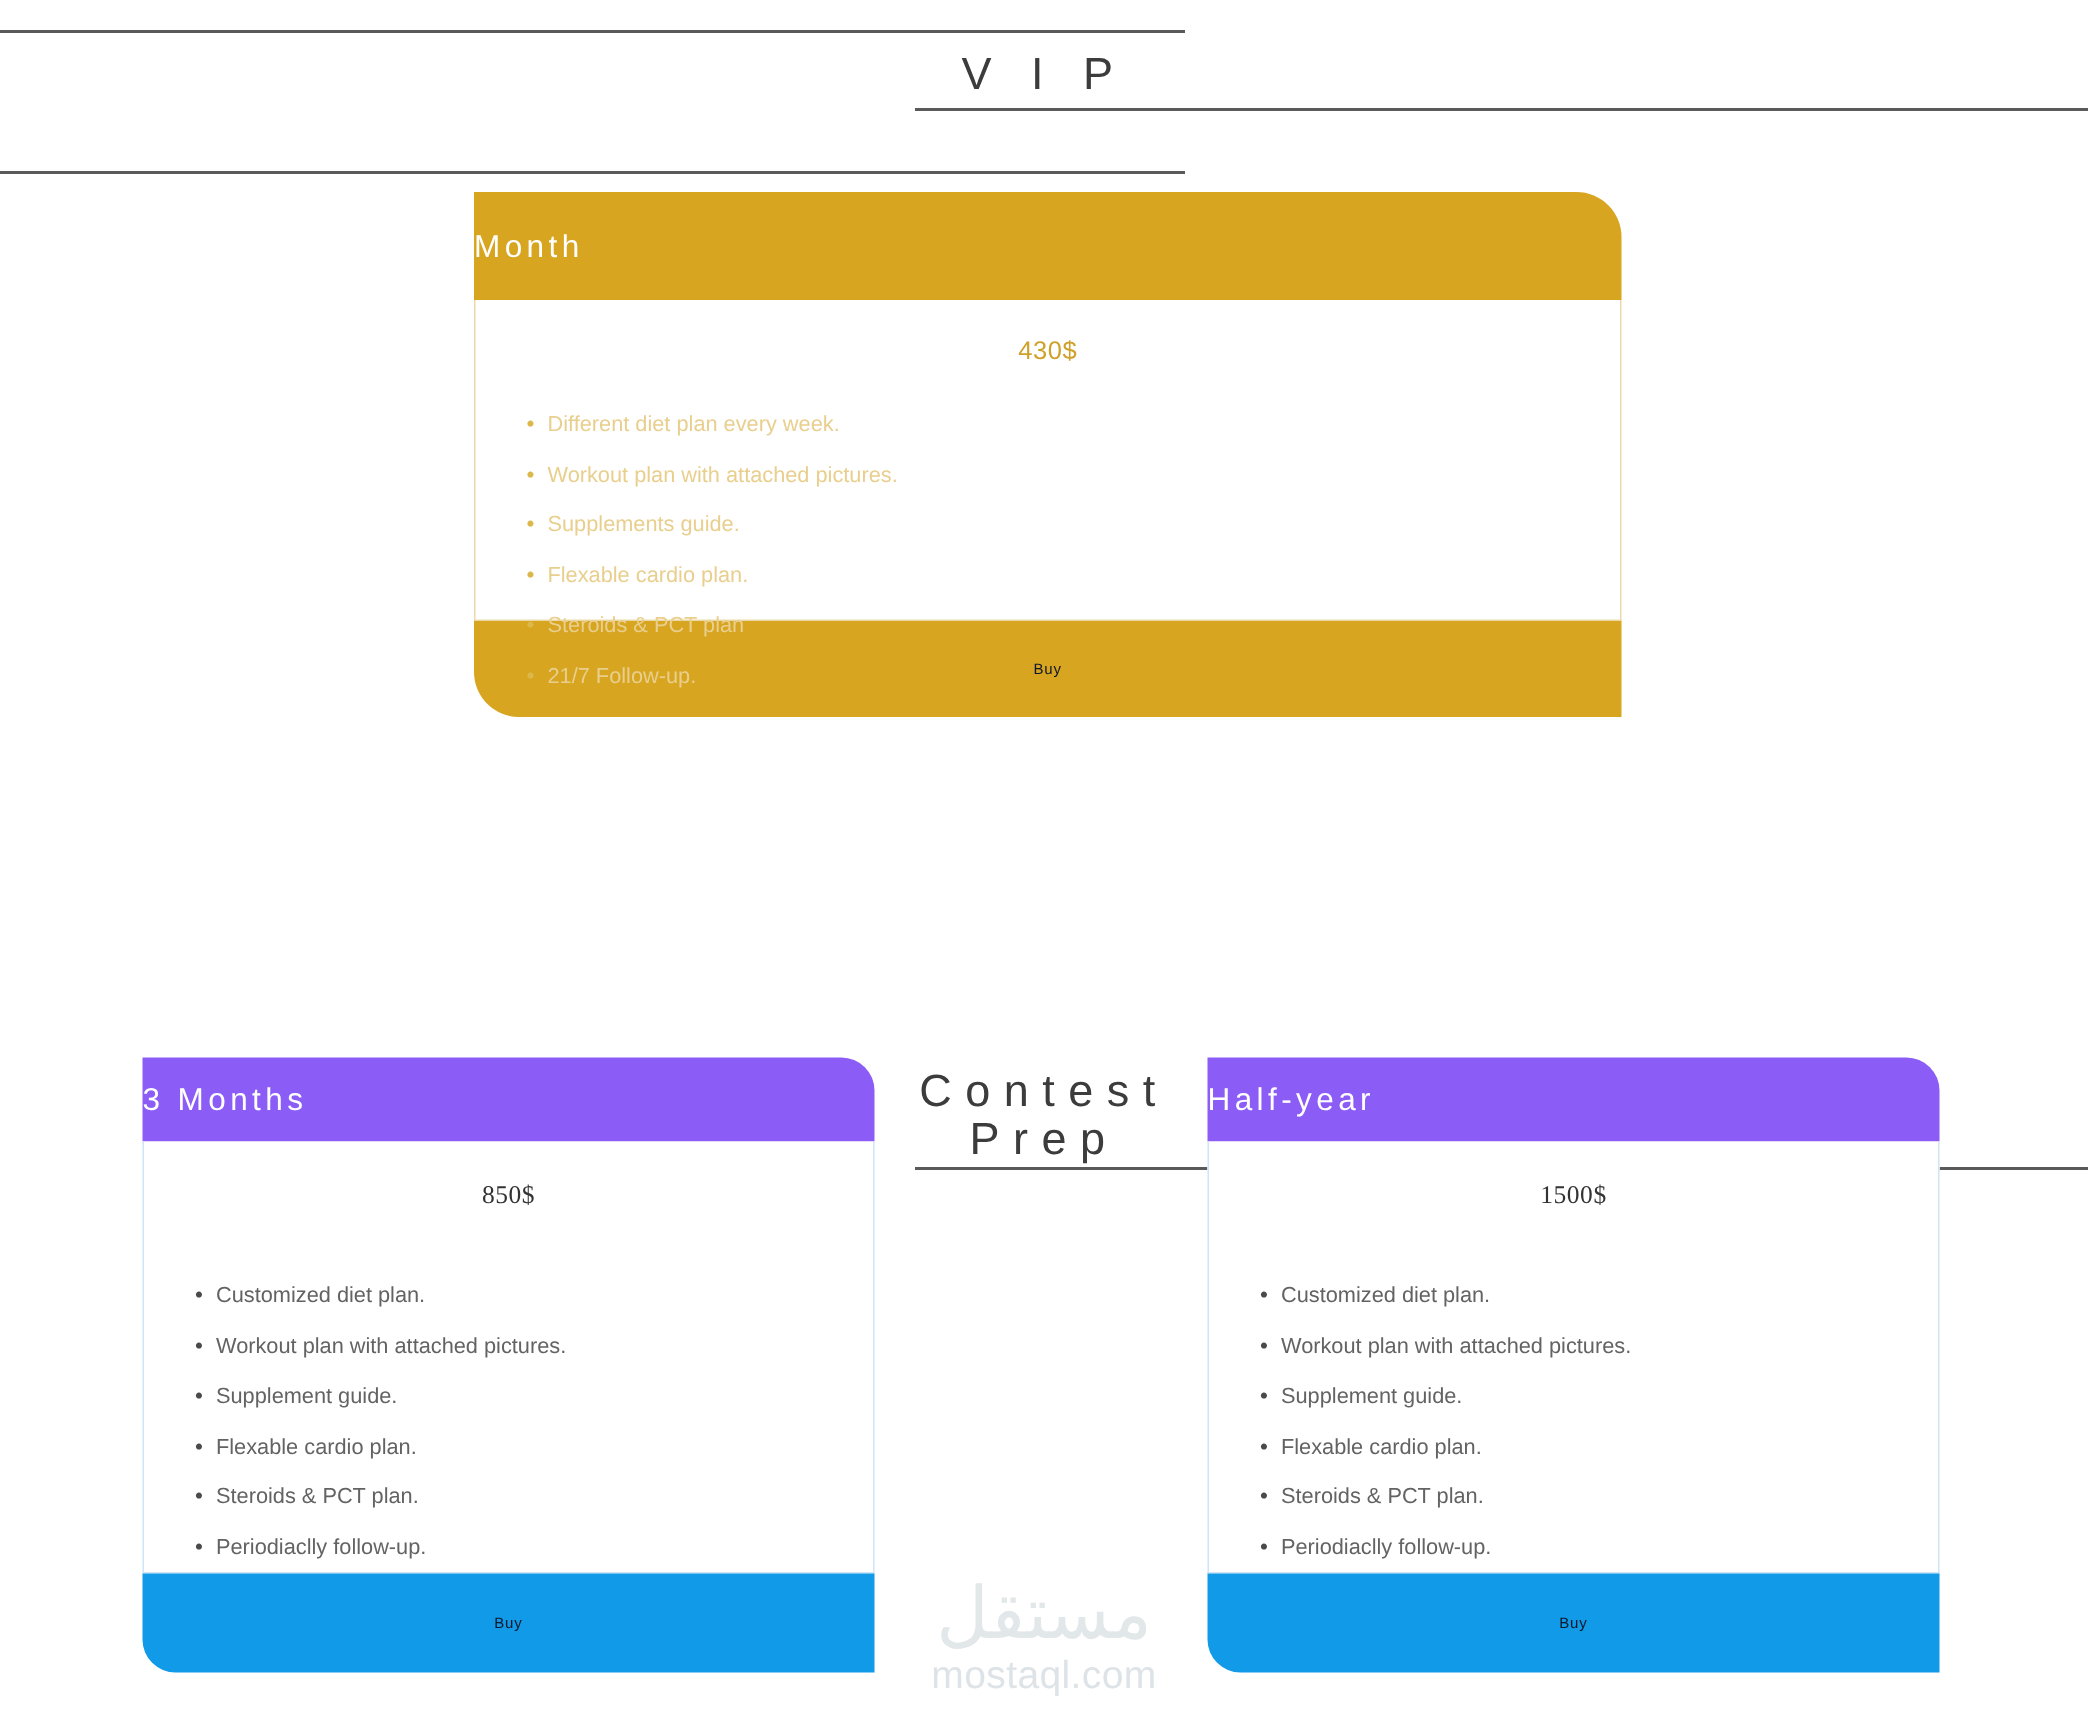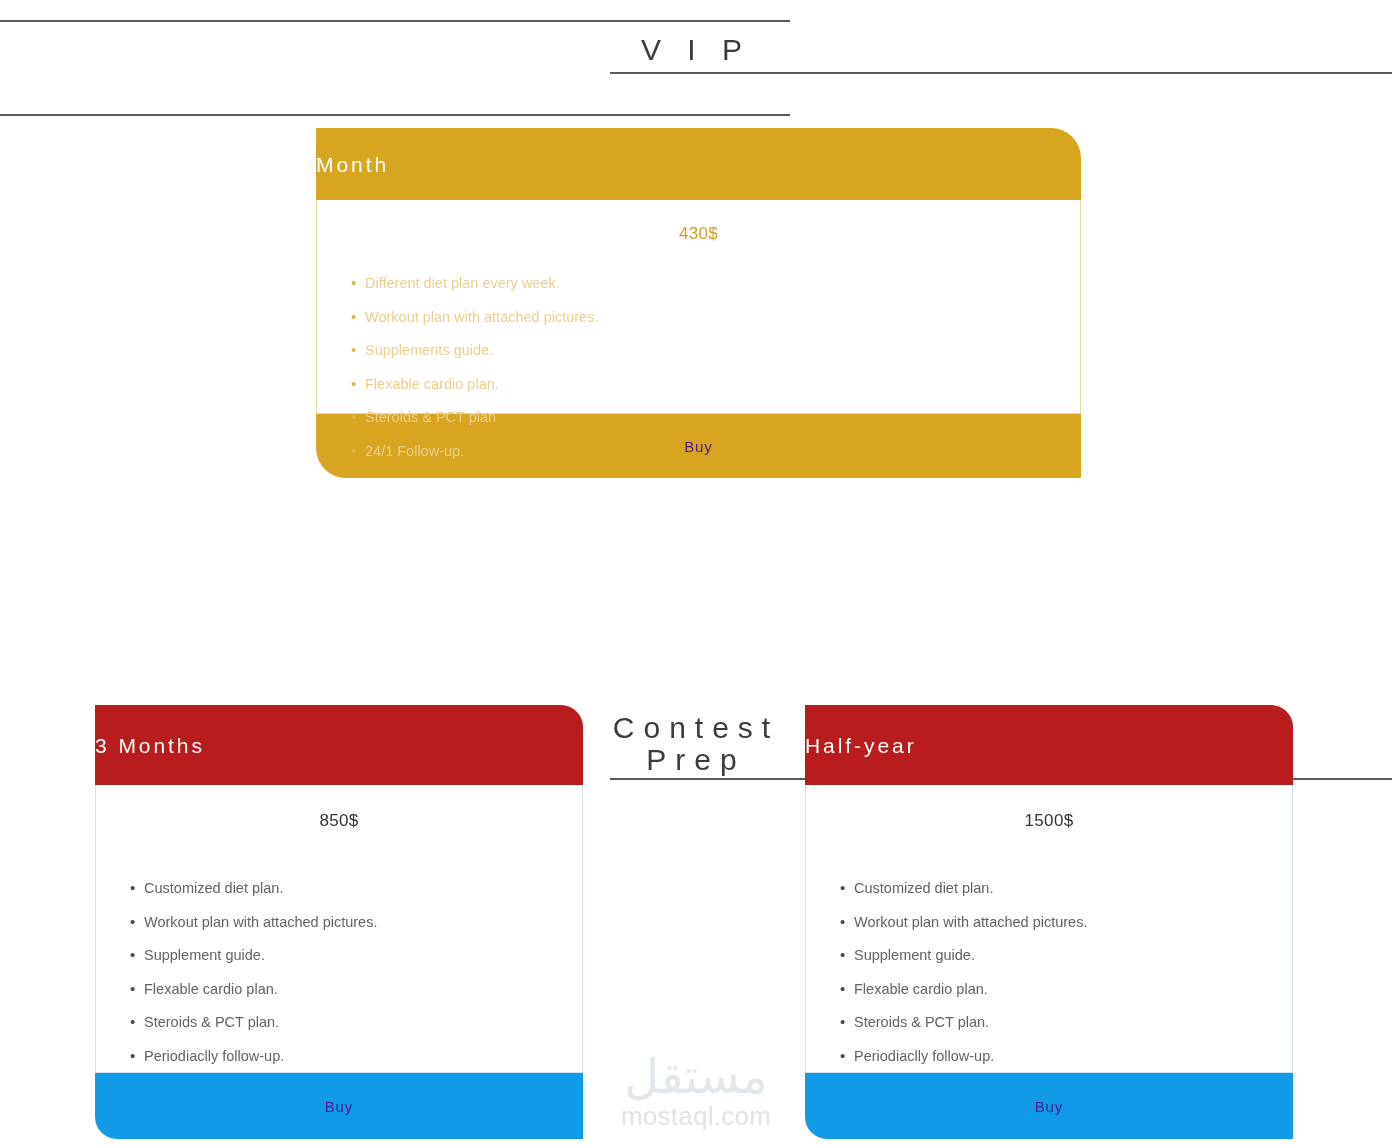--- a/index.html
+++ b/index.html
@@ -111,22 +111,22 @@
   }
   .features li::before {
     content: "\2022";
     position: absolute;
     left: 0;
     top: -1px;
     font-size: 15px;
   }
   .card-footer {
     text-align: center;
-    color: #4c1d95;
-    font-size: 15px;
+    color: #0f172a;
+    font-size: 10px;
     font-weight: 400;
     letter-spacing: 0.06em;
     display: flex;
     align-items: center;
     justify-content: center;
     cursor: pointer;
   }
 
   
   #card-vip {
@@ -150,30 +150,30 @@
   #card-vip .features li::before { color: #dcb84b; }
   #card-vip .card-footer {
     height: 64px;
     background: #d8a520;
     border-radius: 0 0 0 30px;
   }
 
   
   .card-blue { width: 488px; top: 705px; }
   .card-blue .card-header {
-    height: 80px;
-    background: #b91c1c;
+    height: 56px;
+    background: #8b5cf6;
     border-radius: 0 22px 0 0;
   }
   .card-blue .card-body {
     border-color: #cfe4f5;
     padding-top: 26px;
     height: 288px;
   }
-  .card-blue .price { color: #333333; }
+  .card-blue .price { color: #333333; font-family: Liberation Serif, serif; }
   .card-blue .features { margin-top: 50px; }
   .card-blue .features li { color: #636363; }
   .card-blue .features li::before { color: #4a4a4a; }
   .card-blue .card-footer {
     height: 66px;
     background: #109ae7;
     border-radius: 0 0 0 22px;
   }
   #card-3months { left: 95px; }
   #card-halfyear { left: 805px; }
@@ -218,21 +218,21 @@
     <span>Month</span>
   </div>
   <div class="card-body">
     <div class="price">430$</div>
     <ul class="features">
       <li>Different diet plan every week.</li>
       <li>Workout plan with attached pictures.</li>
       <li>Supplements guide.</li>
       <li>Flexable cardio plan.</li>
       <li>Steroids &amp; PCT plan</li>
-      <li>24/1 Follow-up.</li>
+      <li>21/7 Follow-up.</li>
     </ul>
   </div>
   <div class="card-footer">
     <span>Buy</span>
   </div>
 </div>
 
 <div class="section-head" id="contest-head">
   <div class="rule rule-top"></div>
   <div class="section-title">Contest

